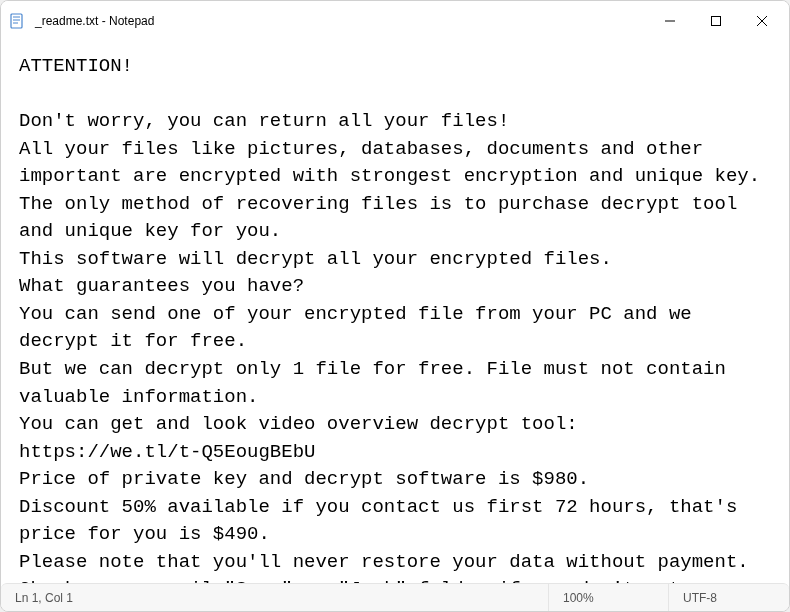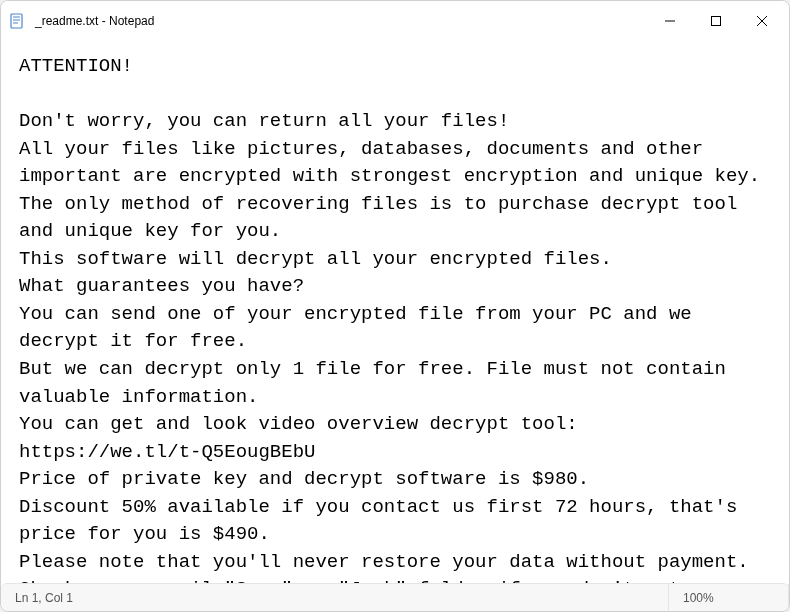--- a/index.html
+++ b/index.html
@@ -183,15 +183,16 @@
 
 Reserve e-mail address to contact us:
 datarestorehelp@airmail.cc
 
 Your personal ID:
 0621IsgUSvsdoZdAToV7ELIPlgUVdosLcFAWOgQuQPuB5b2l</div>
 
   <div class="statusbar">
     <div class="status-cell first">Ln 1, Col 1</div>
     <div class="status-cell zoom">100%</div>
+    <div class="status-cell enc">UTF-8</div>
   </div>
 
 </div>
 
 </body></html>

